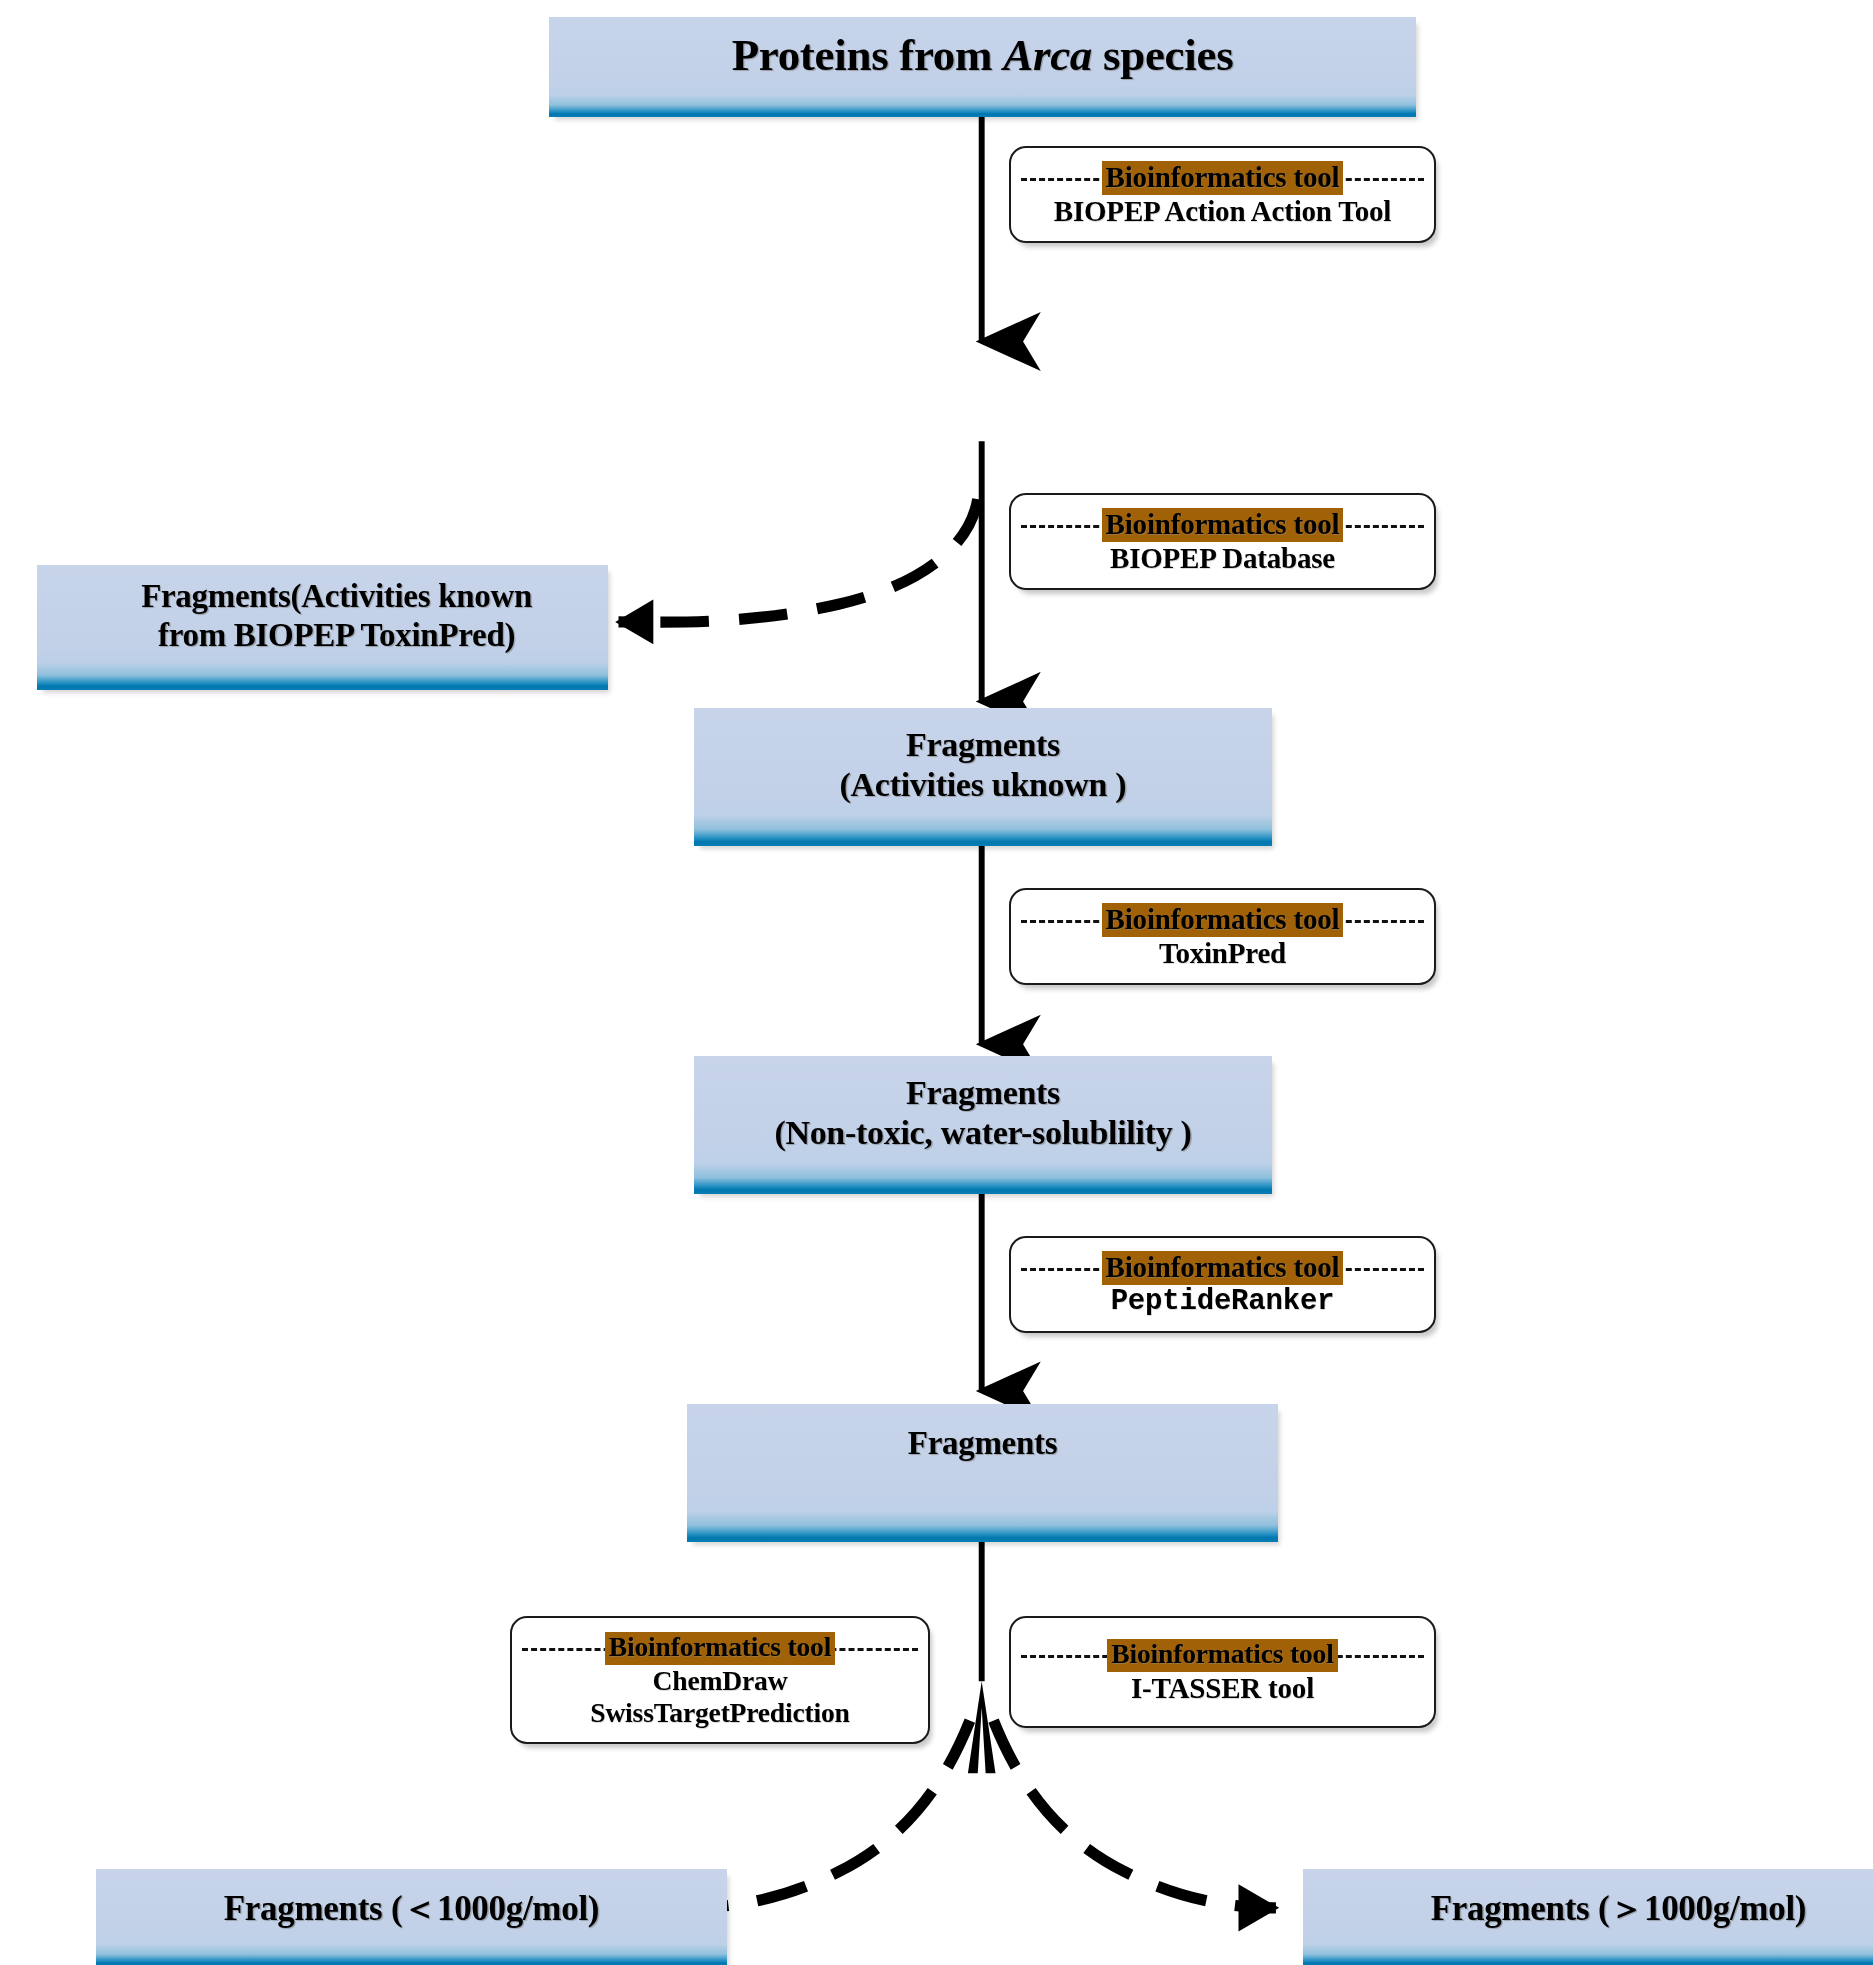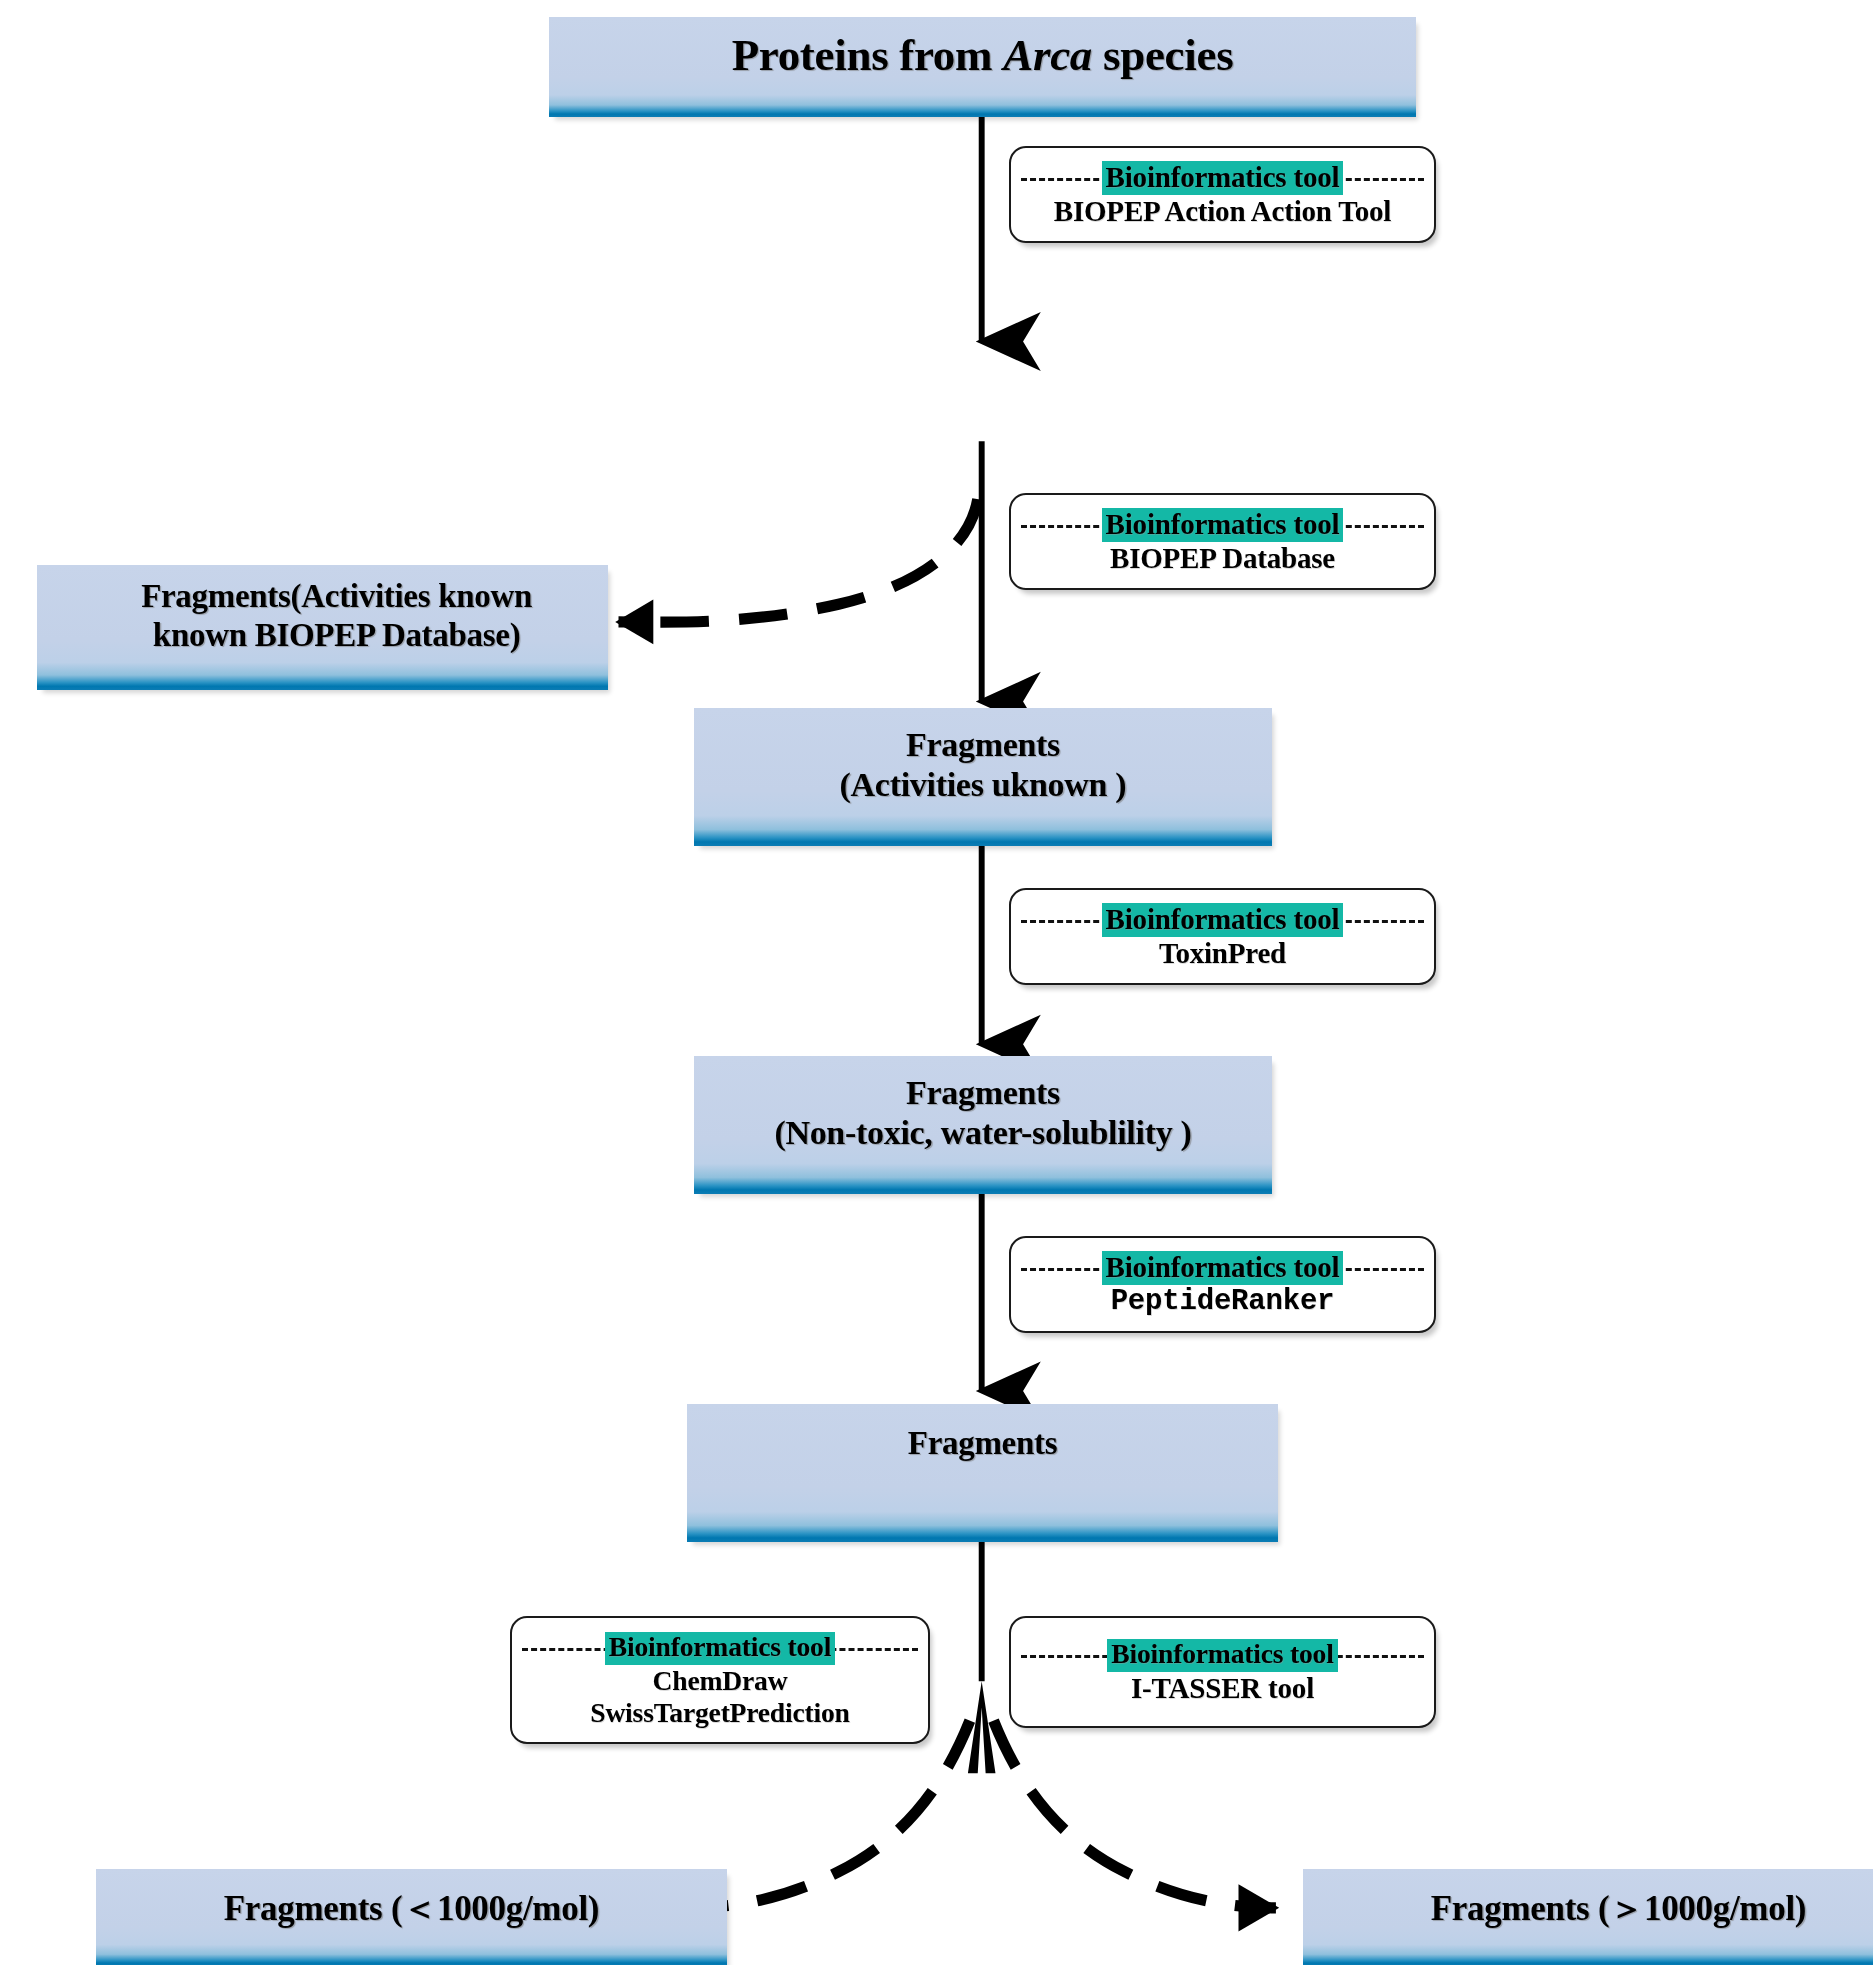--- a/index.html
+++ b/index.html
@@ -70,21 +70,21 @@
     left: 3.9px;
     right: 3.9px;
     top: 50%;
     height: 0;
     border-top: 3.3px dashed #111111;
     z-index: 0;
   }
   .tb-title {
     position: relative;
     z-index: 1;
-    background: #14b8a6;
+    background: #a16207;
     font-weight: bold;
     color: #000;
     padding: 1.3px 3.9px 2.6px 3.9px;
     line-height: 1.05;
     letter-spacing: -0.2px;
     text-shadow: 0.7px 0.7px 0 rgba(150,150,150,0.4);
   }
   .tb-sub {
     font-weight: bold;
     color: #000;
@@ -157,21 +157,21 @@
   <div class="pbox" style="left:525px; top:17px; width:867px; height:100px;">
     <div class="ptext" style="font-size:45px;">
       <span>Proteins from </span><span class="it">Arca</span><span> species</span>
     </div>
   </div>
 
 
   <div class="pbox" style="left:13px; top:565px; width:571px; height:125px;">
     <div class="ptext" style="font-size:33px;padding-left:40px;">
       <span>Fragments(Activities known</span><br>
-      <span>known BIOPEP Database)</span>
+      <span>from BIOPEP ToxinPred)</span>
     </div>
   </div>
 
   <div class="pbox" style="left:670px; top:708px; width:578px; height:138px;">
     <div class="ptext" style="font-size:34px;">
       <span>Fragments</span><br>
       <span>(Activities uknown )</span>
     </div>
   </div>
 

